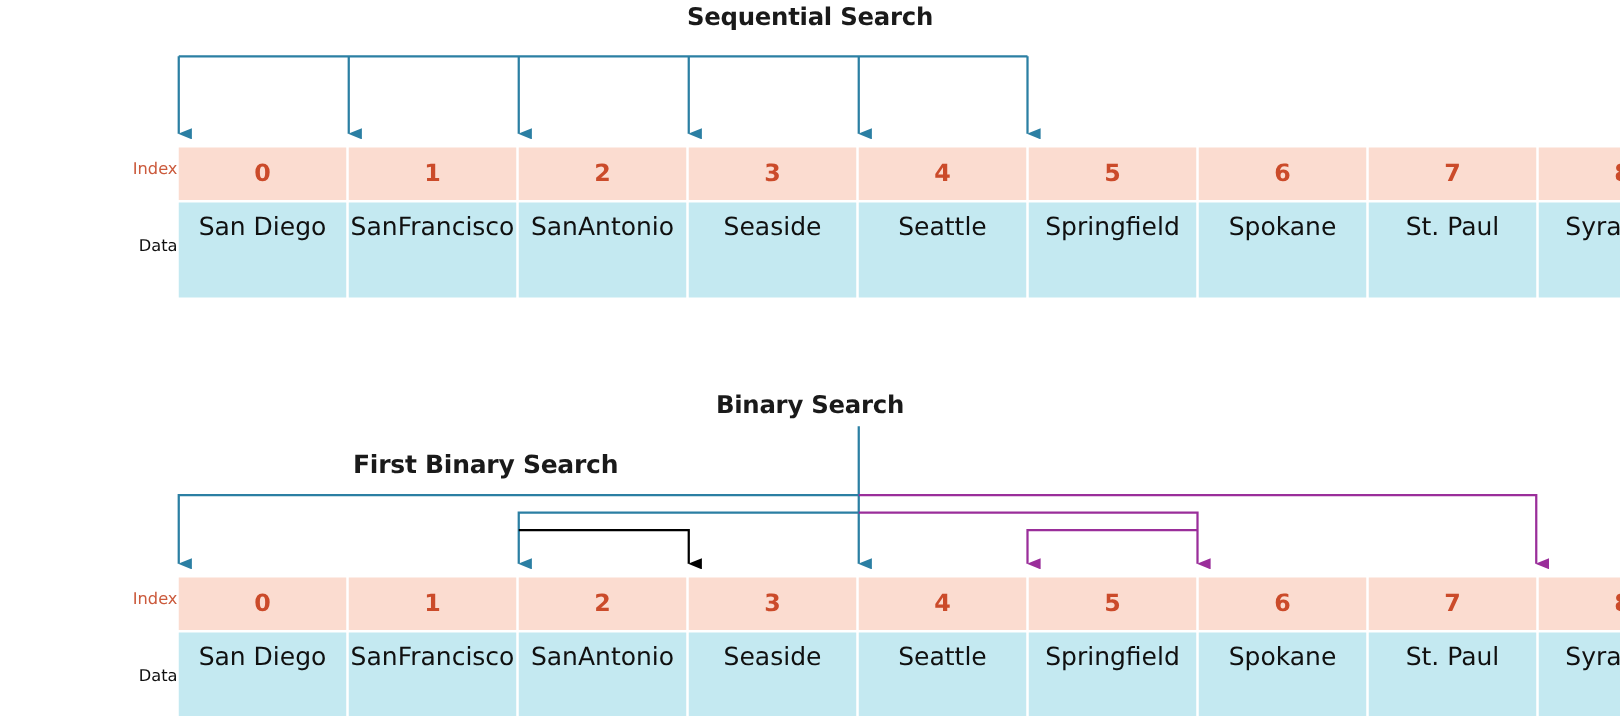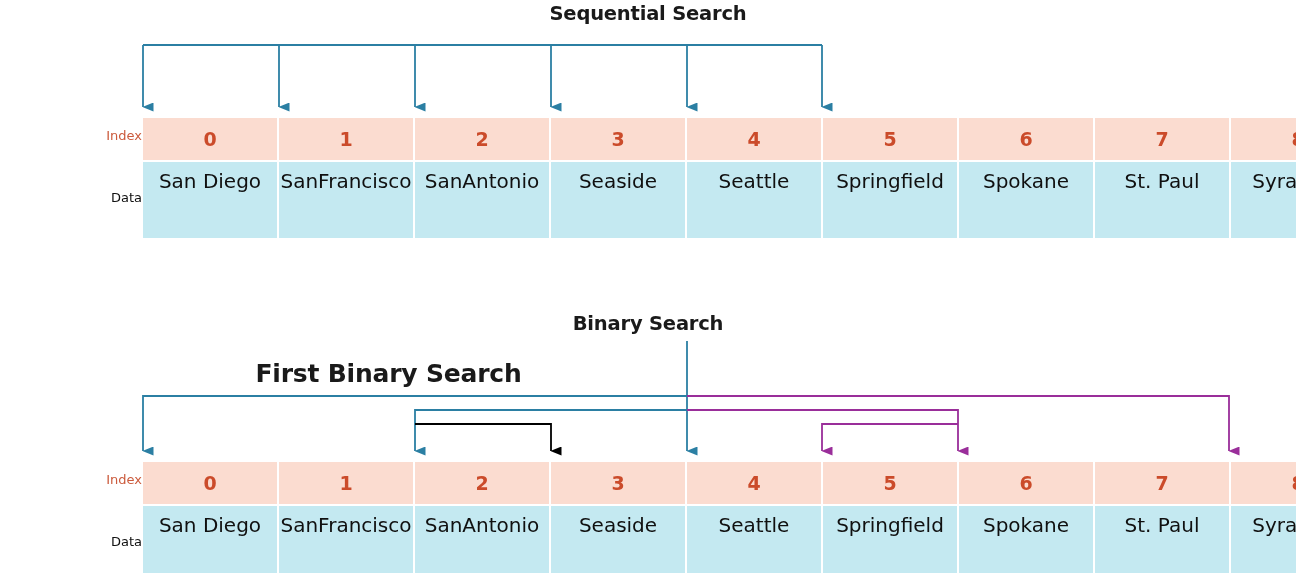--- a/index.html
+++ b/index.html
@@ -29,21 +29,21 @@
   }
   
   .title {
     position: absolute;
     font-weight: bold;
     color: #1a1a1a;
     white-space: nowrap;
     letter-spacing: -0.2px;
   }
   .title-main   { font-size: 19.5px; }
-  .title-sub    { font-size: 25px; }
+  .title-sub    { font-size: 20px; }
 
   #seq-title   { left: 0; top: 2px;   width: 1296px; text-align: center; }
   #bin-title   { left: 0; top: 312px; width: 1296px; text-align: center; }
   #first-title { left: 143px; top: 359px; width: 491px; text-align: center; }
   #second-title{ left: 687px; top: 359px; width: 590px; text-align: center; }
 
   
   .table {
     position: absolute;
     left: 76px;

